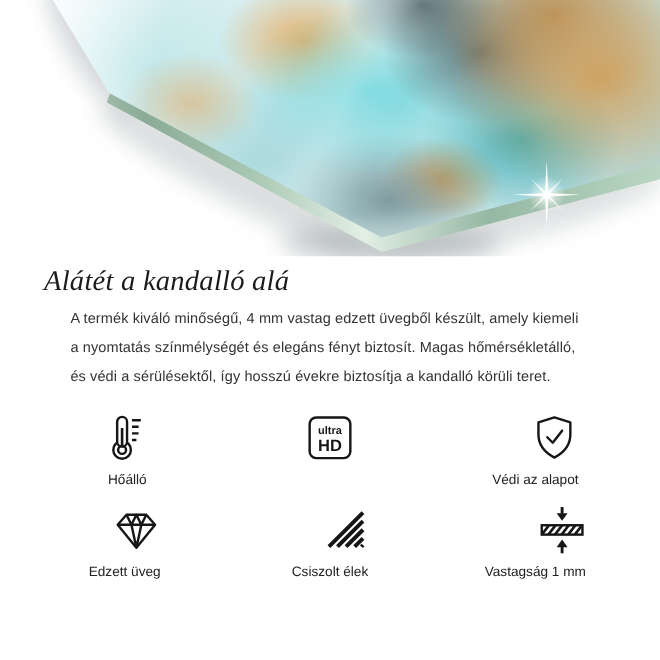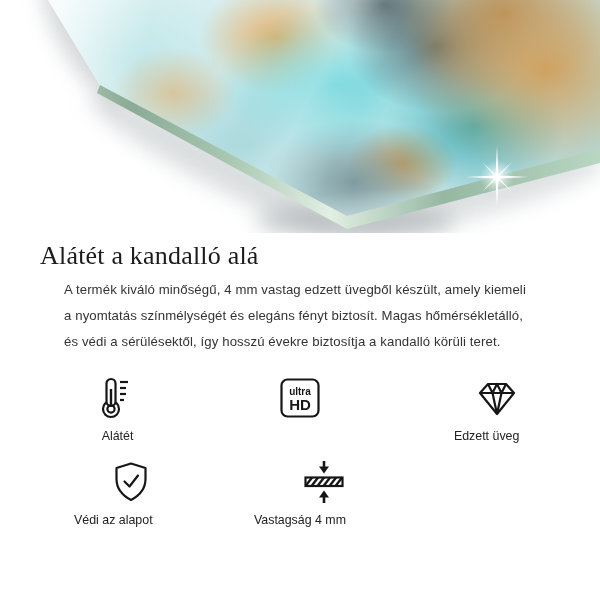--- a/index.html
+++ b/index.html
@@ -43,21 +43,21 @@
       radial-gradient(46px 14px at 83% 45%, rgba(255,255,255,0.95), rgba(255,255,255,0) 75%),
       linear-gradient(to right,#cfe0d2 0%,#8aab96 22%,#a8c7b2 38%,#e2efe4 55%,#96b8a3 74%,#b9d6c2 100%);
   }
   .sparkle{position:absolute;left:465px;top:145px;width:64px;height:64px;}
   
   .title{
     margin:4px 40px 0;
     font-family:"Liberation Serif","DejaVu Serif",serif;
     font-weight:400;font-size:26px;line-height:37px;color:#1b1b1b;letter-spacing:0.2px;
   }
-  .title span{display:block;}
+  .title span{display:block;font-style:italic;}
   .desc{
     margin:3px 64px 0;max-width:515px;
     font-size:13.2px;line-height:26px;color:#333333;letter-spacing:0.1px;
   }
   
   .features{
     margin:20px 20px 0;display:grid;grid-template-columns:repeat(3,1fr);
     row-gap:16px;justify-items:center;
   }
   .feature{display:flex;flex-direction:column;align-items:flex-end;}
@@ -111,53 +111,67 @@
           <circle class="stroke" cx="18" cy="33" r="8"></circle>
           <rect x="13.5" y="3" width="9" height="27" rx="4.5" fill="#ffffff" stroke="#161616" stroke-width="2.2"></rect>
           <circle class="stroke" cx="18" cy="33" r="3.6" stroke-width="2"></circle>
           <line x1="18" y1="13" x2="18" y2="29.5" stroke="#161616" stroke-width="2.4"></line>
           <line x1="27" y1="6" x2="35" y2="6" stroke="#161616" stroke-width="2.2"></line>
           <line x1="27" y1="12" x2="33" y2="12" stroke="#161616" stroke-width="2.2"></line>
           <line x1="27" y1="18" x2="33" y2="18" stroke="#161616" stroke-width="2.2"></line>
           <line x1="27" y1="24" x2="31" y2="24" stroke="#161616" stroke-width="2.2"></line>
         </svg>
       </div>
-      <span class="feature-label">Alátét</span>
+      <span class="feature-label">Hőálló</span>
     </div>
 
     <div class="feature">
       <div class="icon-box">
         <svg width="44" height="44" viewBox="0 0 44 44">
           <rect class="stroke" x="3.5" y="3.5" width="37" height="37" rx="6" stroke-width="2.6"></rect>
           <text x="22" y="18.5" font-size="10" font-weight="700" text-anchor="middle">ultra</text>
           <text x="22" y="34" font-size="15" font-weight="800" text-anchor="middle">HD</text>
         </svg>
       </div>
     </div>
 
     <div class="feature">
       <div class="icon-box">
+        <svg width="44" height="44" viewBox="0 0 44 44">
+          <path class="stroke" stroke-width="2.4" stroke-linejoin="round" d="M22 3.5 L36.5 8 V19 C36.5 28.5 30.5 35.5 22 40 C13.5 35.5 7.5 28.5 7.5 19 V8 Z"></path>
+          <path class="stroke" stroke-width="2.8" stroke-linecap="round" stroke-linejoin="round" d="M15.5 21.5 L20.5 26.5 L29 15.5"></path>
+        </svg>
+      </div>
+      <span class="feature-label">Védi az alapot</span>
+    </div>
+
+    <div class="feature">
+      <div class="icon-box">
         <svg width="44" height="40" viewBox="0 0 44 40">
           <path class="stroke" stroke-linejoin="round" d="M5 15 L13 6 H31 L39 15 L22 36 Z"></path>
           <path class="stroke" stroke-linejoin="round" d="M5 15 H39 M13 6 L17.5 15 L22 36 M31 6 L26.5 15 L22 36 M17.5 15 L22 6 L26.5 15"></path>
         </svg>
       </div>
       <span class="feature-label">Edzett üveg</span>
     </div>
 
     <div class="feature">
       <div class="icon-box">
-        <svg width="44" height="44" viewBox="0 0 44 44">
-          <path class="stroke" stroke-width="2.4" stroke-linejoin="round" d="M22 3.5 L36.5 8 V19 C36.5 28.5 30.5 35.5 22 40 C13.5 35.5 7.5 28.5 7.5 19 V8 Z"></path>
-          <path class="stroke" stroke-width="2.8" stroke-linecap="round" stroke-linejoin="round" d="M15.5 21.5 L20.5 26.5 L29 15.5"></path>
+        <svg width="40" height="40" viewBox="0 0 40 40">
+          <g stroke="#161616" stroke-width="3.6">
+            <line x1="4" y1="35" x2="35" y2="4"></line>
+            <line x1="11.8" y1="35" x2="35" y2="11.8"></line>
+            <line x1="19.6" y1="35" x2="35" y2="19.6"></line>
+            <line x1="27.4" y1="35" x2="35" y2="27.4"></line>
+            <line x1="33.6" y1="35" x2="35" y2="33.4"></line>
+          </g>
         </svg>
       </div>
-      <span class="feature-label">Védi az alapot</span>
+      <span class="feature-label">Csiszolt élek</span>
     </div>
-
 
     <div class="feature">
       <div class="icon-box">
         <svg width="44" height="44" viewBox="0 0 44 44">
           <defs>
               <clipPath id="barclip">
                 <rect x="4" y="18" width="36" height="7.5"></rect>
               </clipPath>
             </defs>
           <rect class="stroke" x="3.5" y="17.5" width="37" height="8.5" stroke-width="2"></rect>
@@ -168,17 +182,17 @@
             <line x1="20" y1="28" x2="30" y2="15"></line>
             <line x1="26" y1="28" x2="36" y2="15"></line>
             <line x1="32" y1="28" x2="42" y2="15"></line>
           </g>
           <line x1="22" y1="1" x2="22" y2="7" stroke="#161616" stroke-width="2.6"></line>
           <polygon points="17,6.5 27,6.5 22,13.5" fill="#161616"></polygon>
           <line x1="22" y1="43" x2="22" y2="37" stroke="#161616" stroke-width="2.6"></line>
           <polygon points="17,37.5 27,37.5 22,30.5" fill="#161616"></polygon>
         </svg>
       </div>
-      <span class="feature-label">Vastagság 4 mm</span>
+      <span class="feature-label">Vastagság 1 mm</span>
     </div>
 
   </div>
 </div>
 
 </body></html>

